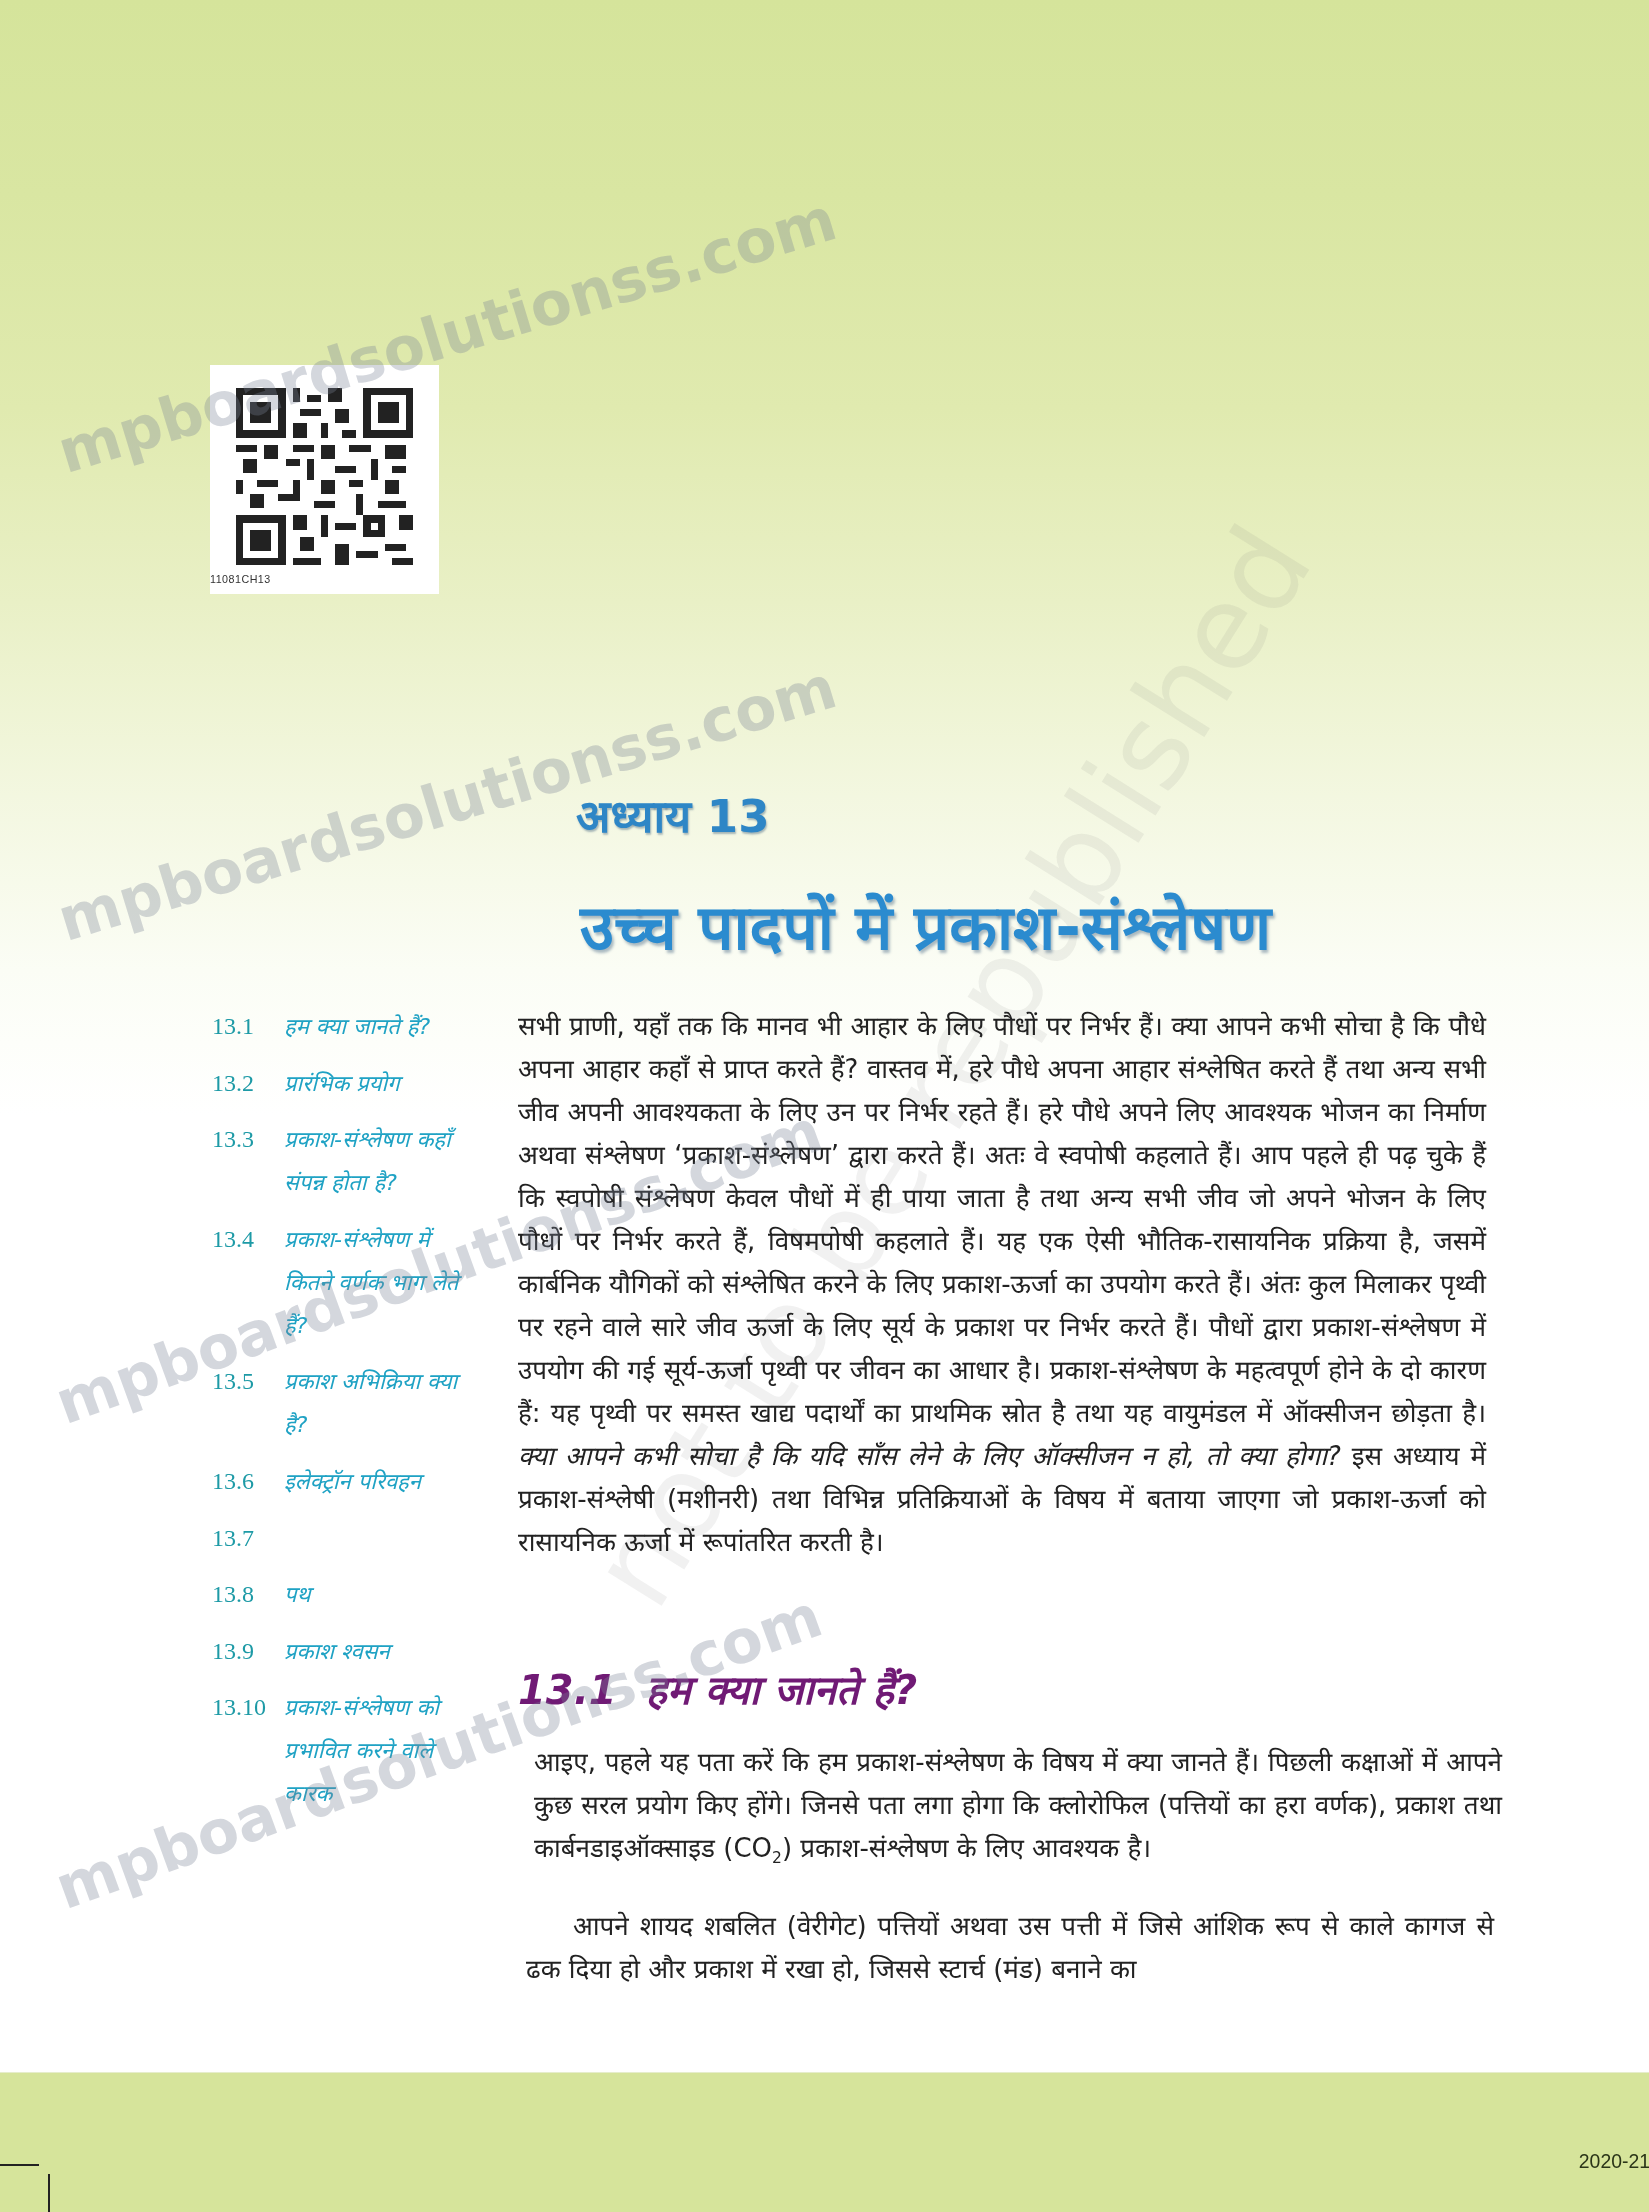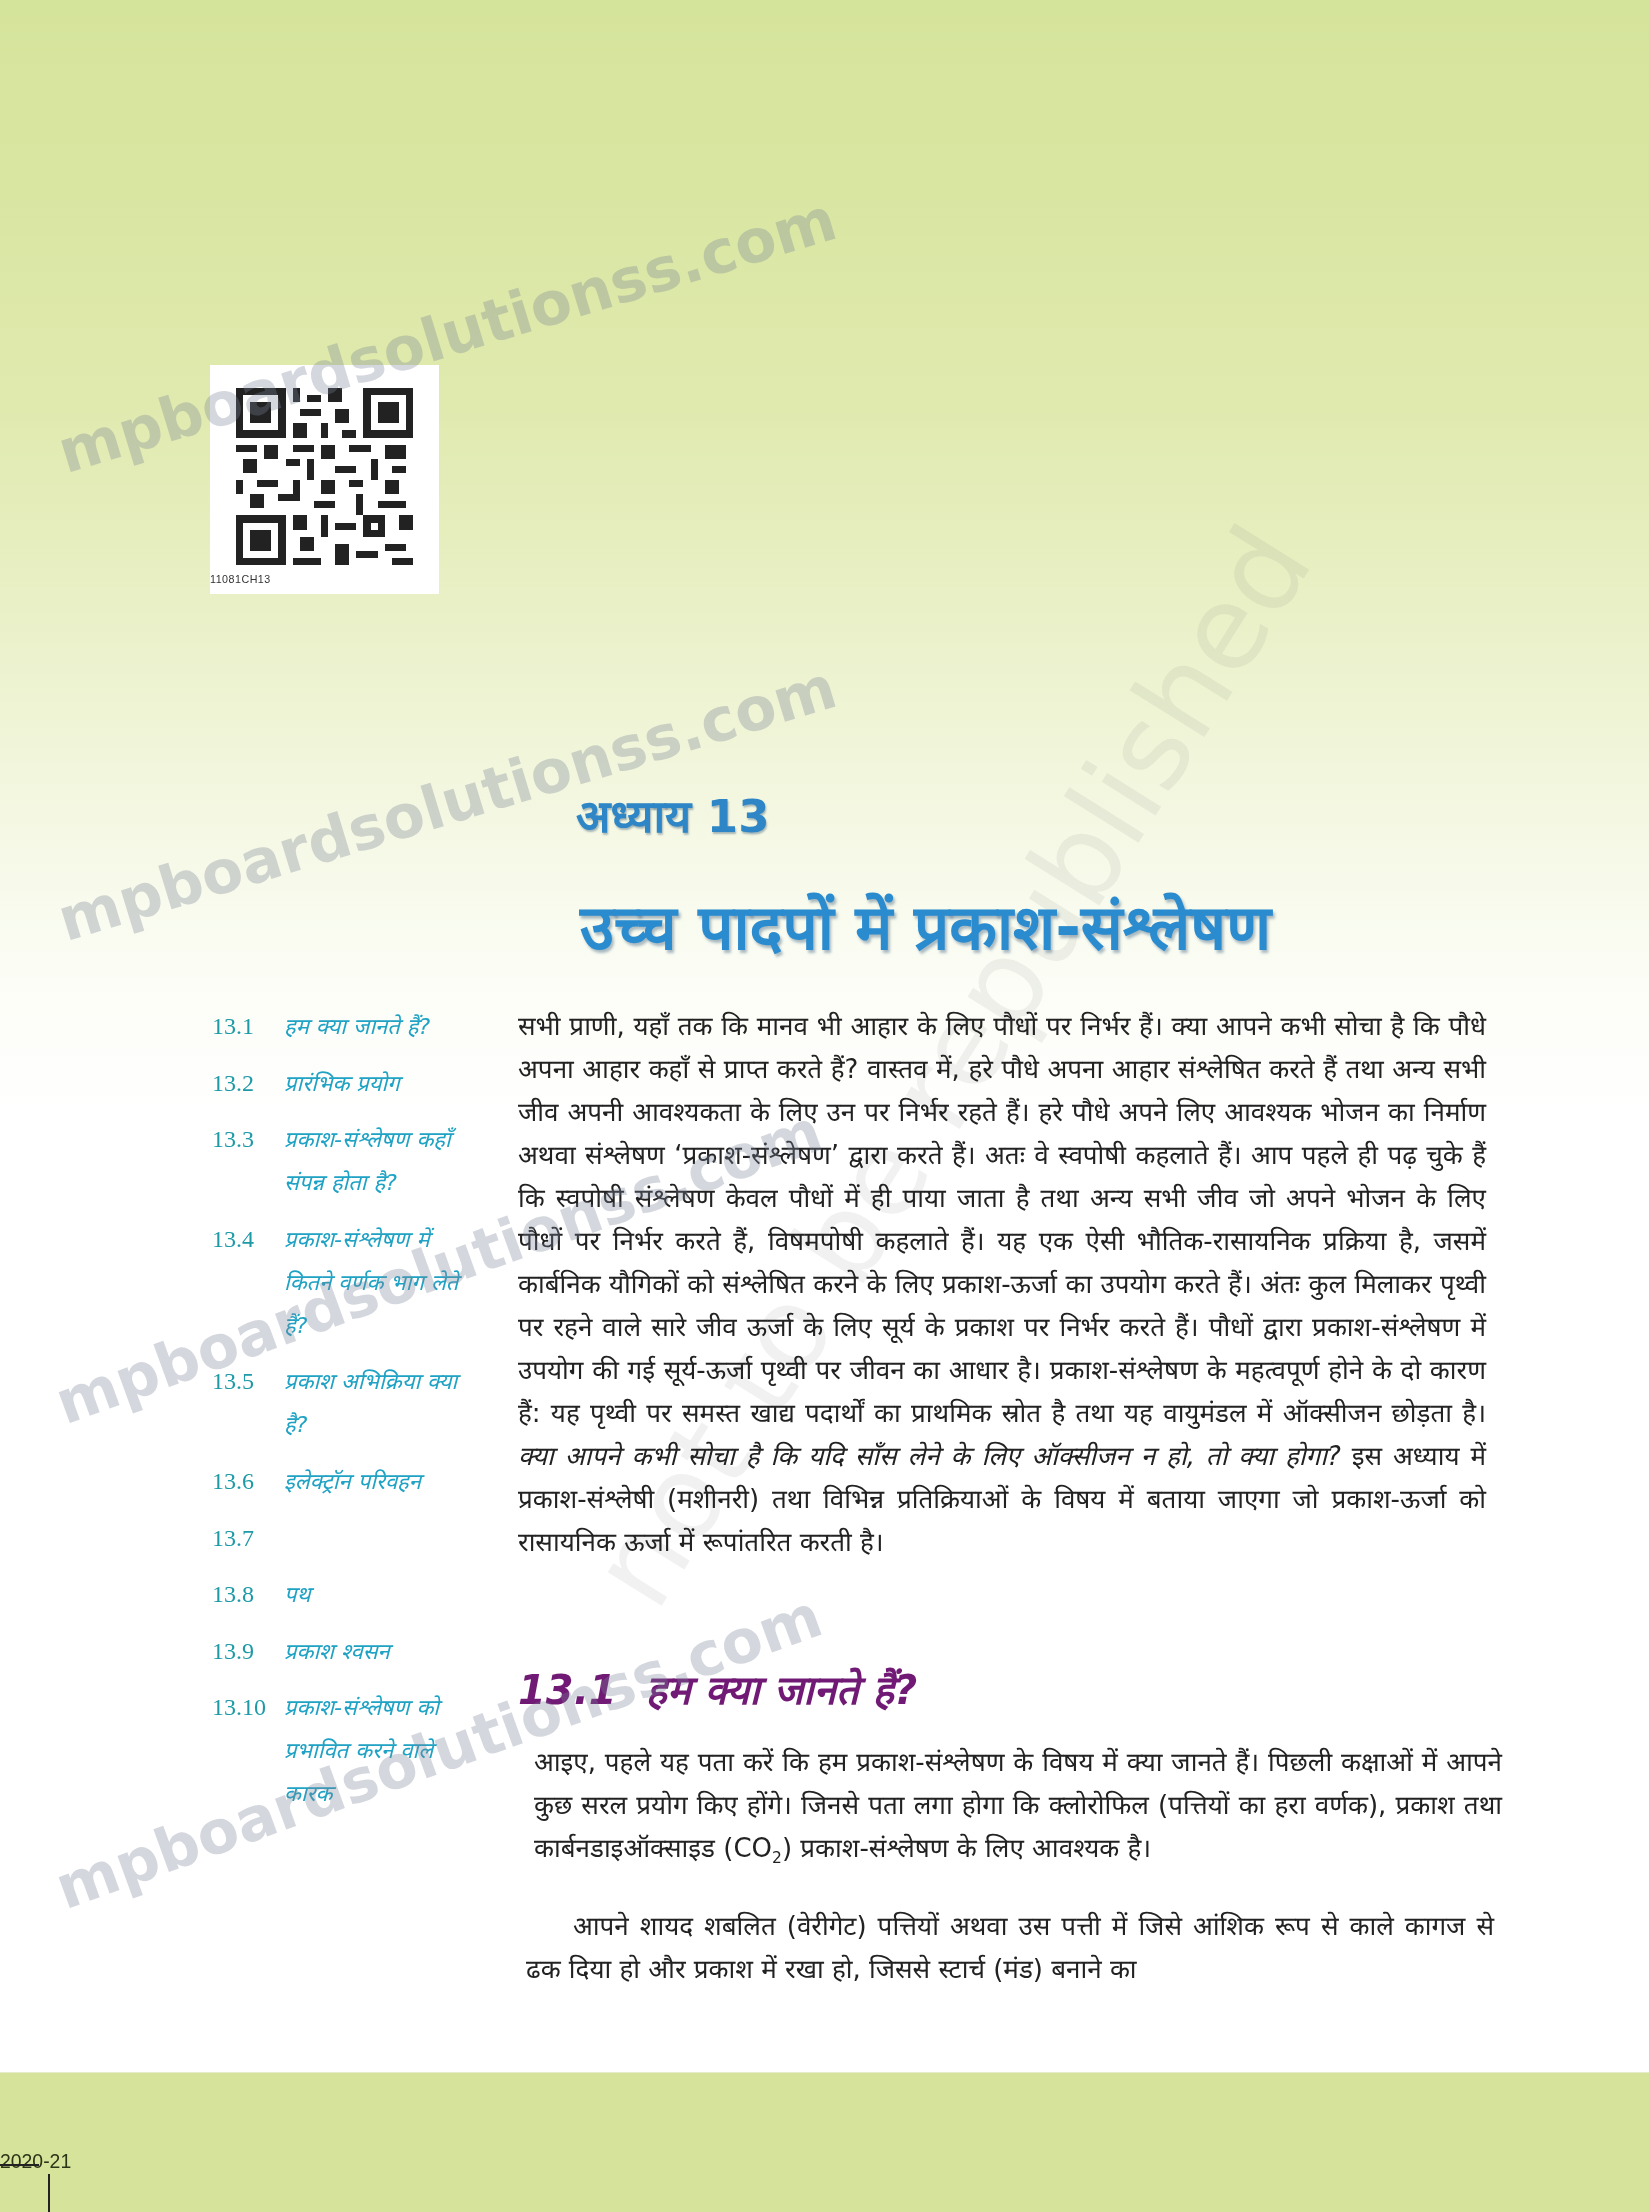--- a/index.html
+++ b/index.html
@@ -8,21 +8,21 @@
     font-family: "DejaVu Serif", "Liberation Serif", serif;
     background: linear-gradient(to bottom,
       #d5e49b 0px, #d9e6a2 194px, #e0eaaf 408px, #e9f0c6 602px,
       #f3f7e0 796px, #fbfdf5 970px, #ffffff 1116px, #ffffff 2072px);
   }
   .footer-band {
     position: absolute; left: 0; top: 2072px; width: 1650px; height: 141px;
     background: #d6e49b; border-top: 1px solid #e6edcc;
   }
   .footer-year {
-    position: absolute; left: 0; width: 1650px; top: 2150px; text-align: left;
+    position: absolute; left: 0; width: 1650px; top: 2150px; text-align: right;
     font-family: "Liberation Sans", sans-serif; font-size: 19.4px; color: #2b3518;
   }
   .crop-h { position: absolute; left: 0; top: 2164px; width: 39px; height: 1.9px; background: #222; }
   .crop-v { position: absolute; left: 48px; top: 2174px; width: 1.9px; height: 39px; background: #222; }
 
   .qr-card {
     position: absolute; left: 210px; top: 365px; width: 229px; height: 229px;
     background: #ffffff;
   }
   .qr-svg { position: absolute; left: 26px; top: 23px; width: 177px; height: 177px; }

